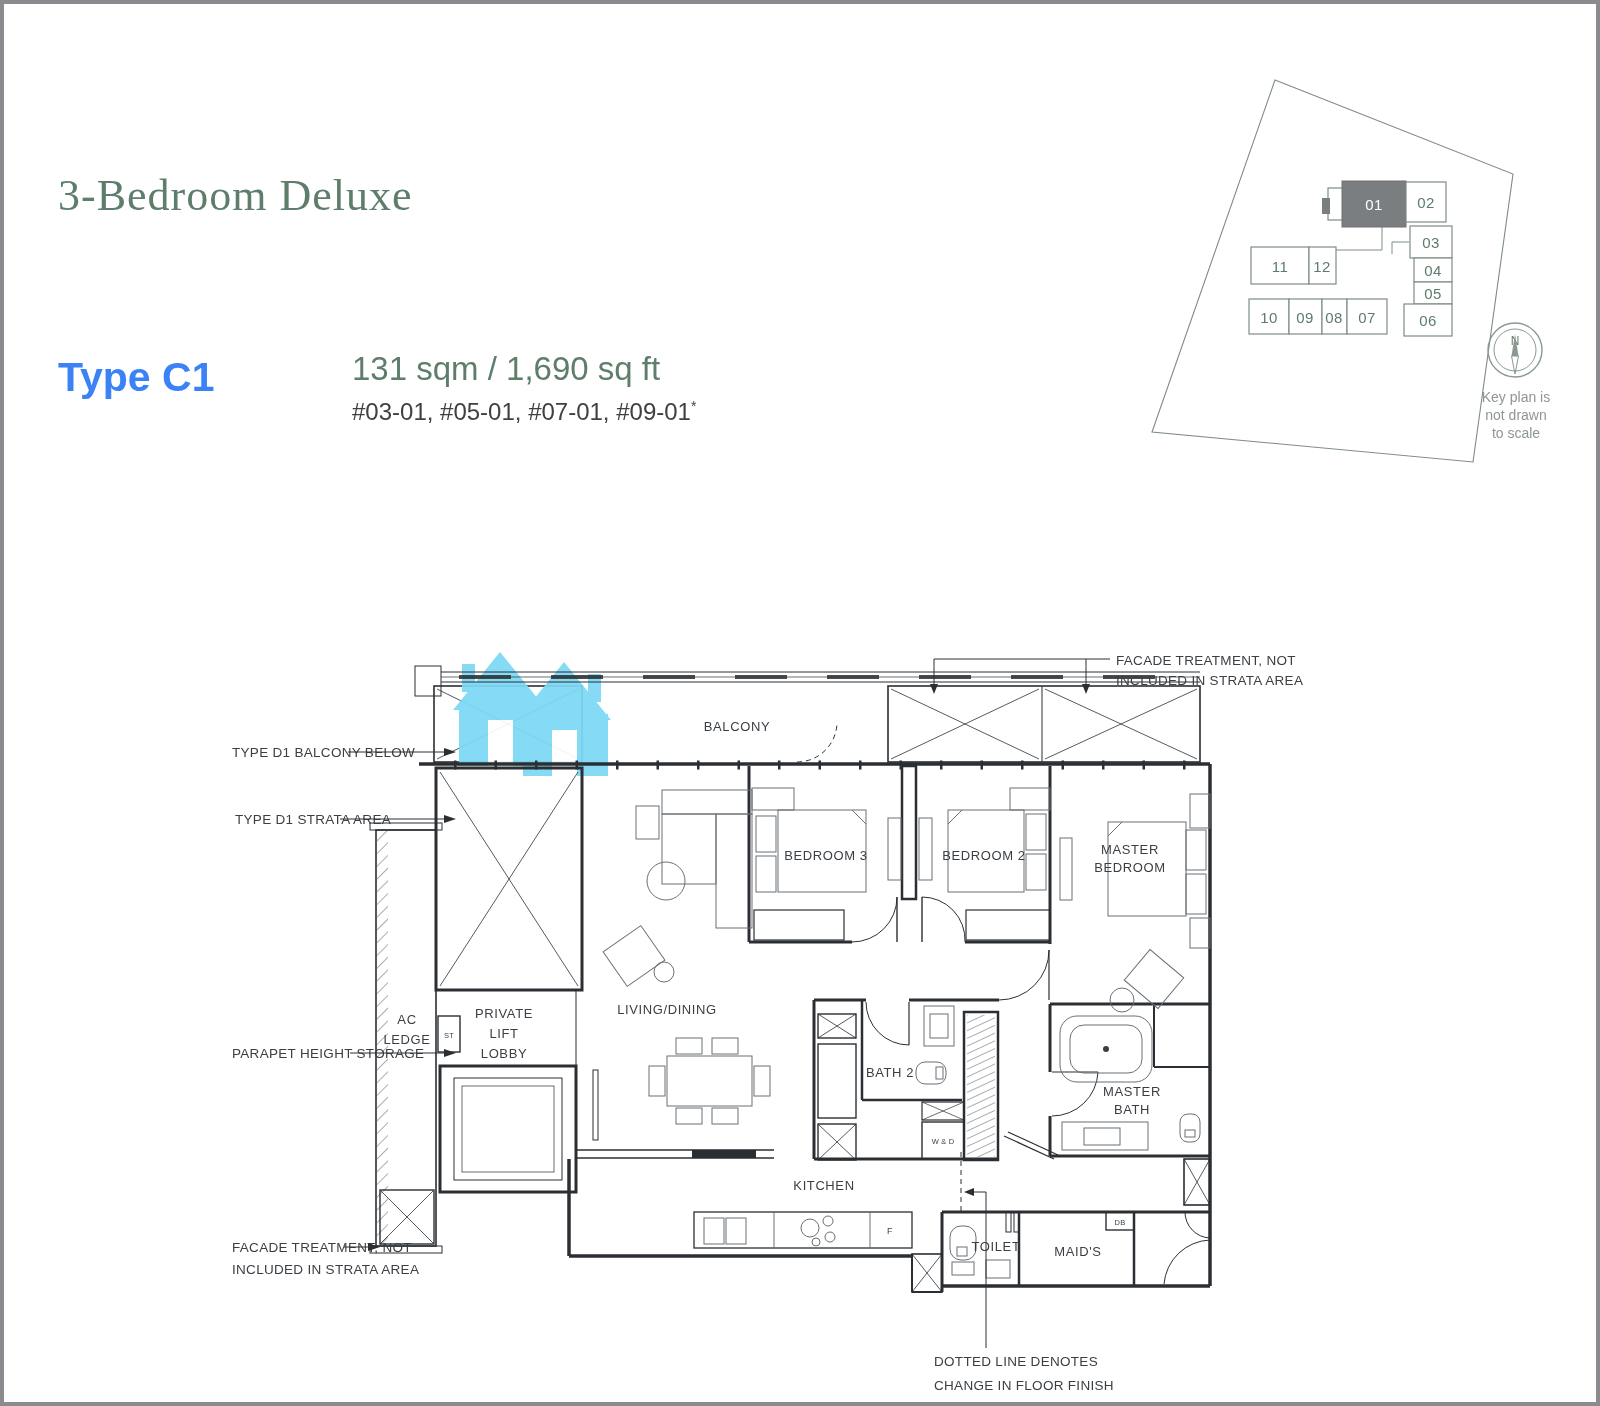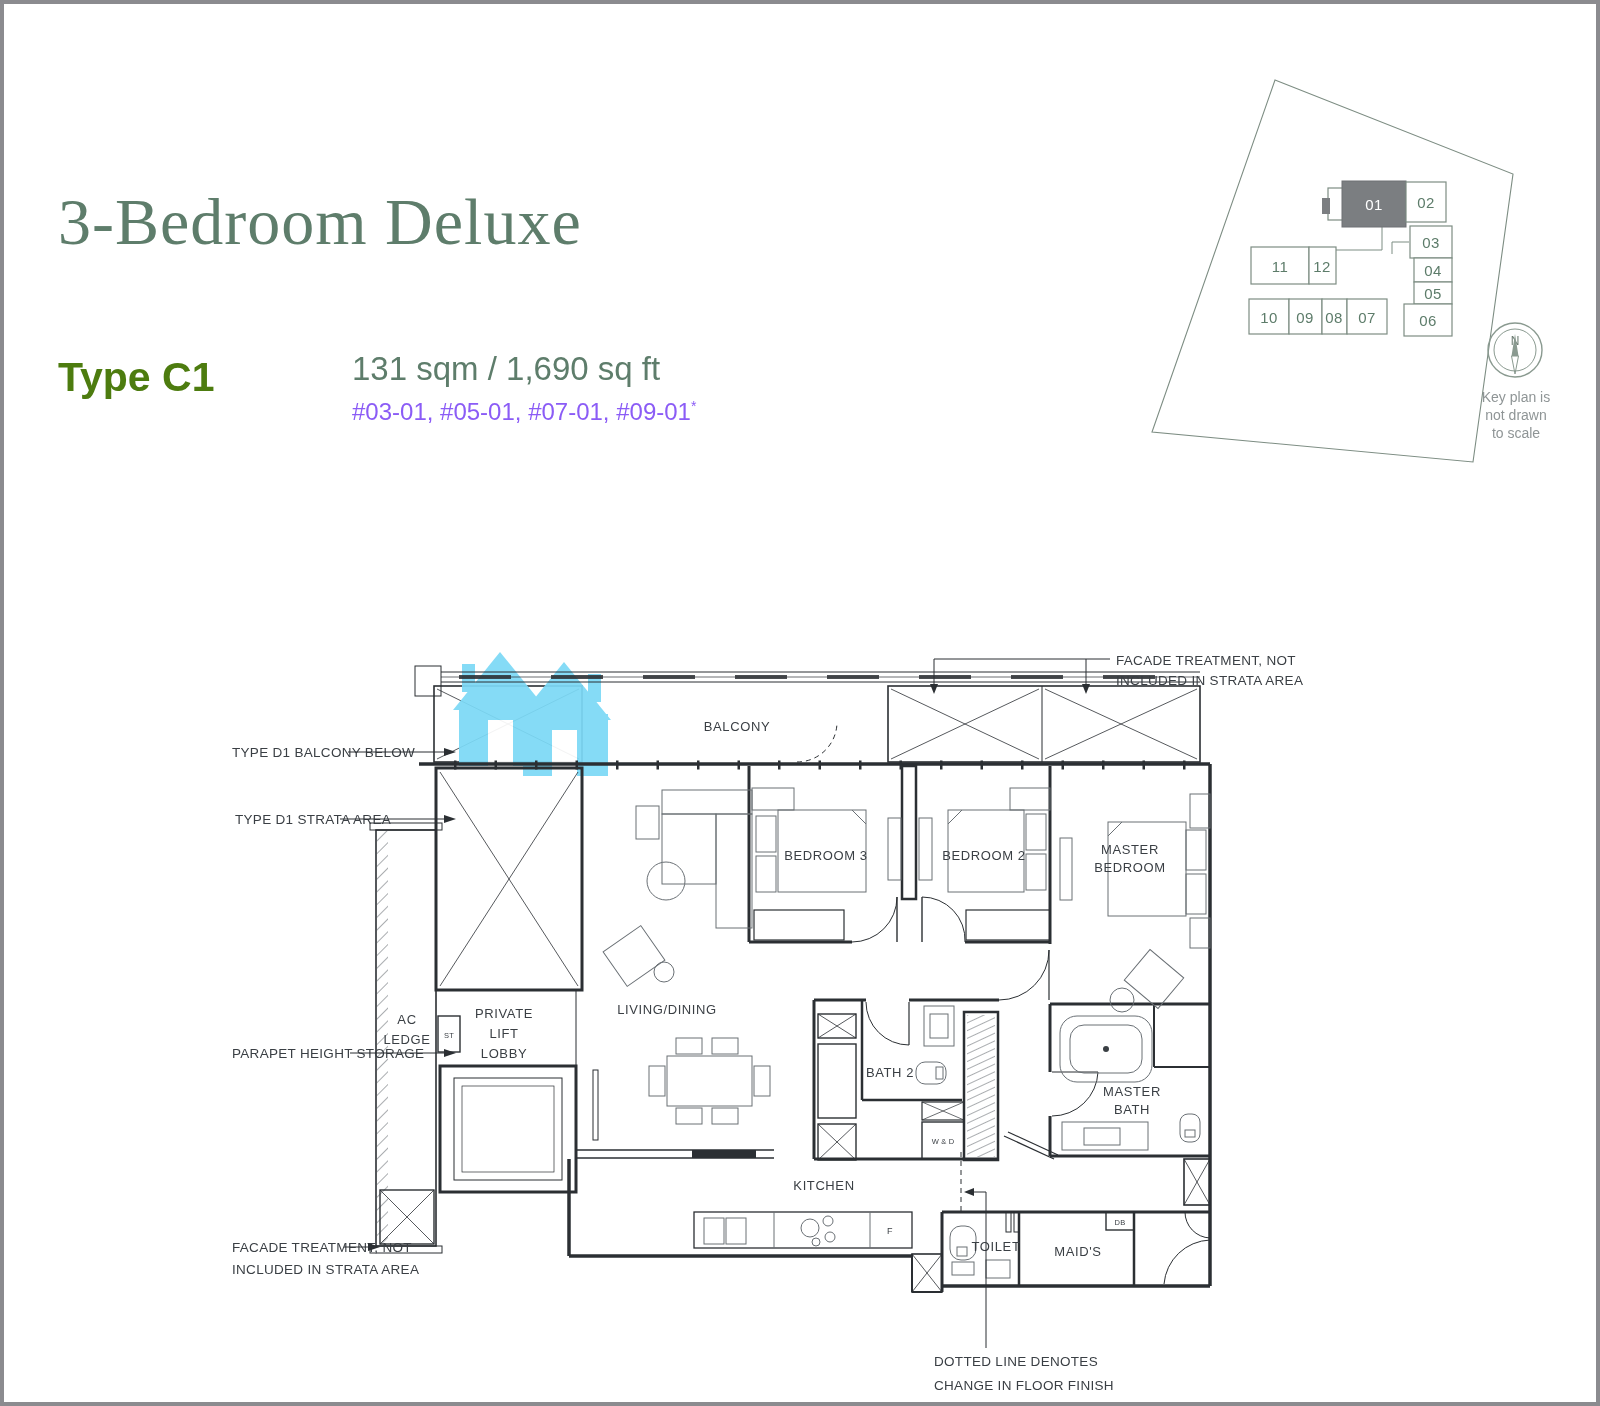--- a/index.html
+++ b/index.html
@@ -1,22 +1,22 @@
 <!DOCTYPE html>
 <html><head>
 <meta charset="utf-8">
 <style>
   html,body{margin:0;padding:0;background:#ffffff;}
   .page{position:relative;width:1600px;height:1406px;background:#fff;border:4px solid #8b8b8f;
         box-sizing:border-box;overflow:hidden;font-family:"Liberation Sans",sans-serif;}
-  .title{position:absolute;left:54px;top:180px;font-family:"Liberation Serif",serif;
-         font-size:66px;color:#5e7d6b;letter-spacing:1px;font-weight:400;}
-  .type-label{position:absolute;left:54px;top:350px;font-size:41px;font-weight:bold;color:#4d7c0f;}
+  .title{position:absolute;left:54px;top:166px;font-family:"Liberation Serif",serif;
+         font-size:44px;color:#5e7d6b;letter-spacing:1px;font-weight:400;}
+  .type-label{position:absolute;left:54px;top:350px;font-size:41px;font-weight:bold;color:#3b82f6;}
   .area-text{position:absolute;left:348px;top:346px;font-size:33px;color:#5e7d6b;}
-  .units-text{position:absolute;left:348px;top:394px;font-size:24px;color:#8b5cf6;}
+  .units-text{position:absolute;left:348px;top:394px;font-size:24px;color:#404040;}
   .units-text sup{font-size:14px;}
   svg{position:absolute;left:0;top:0;}
   svg text{font-family:"Liberation Sans",sans-serif;}
   .t  {font-size:13px;fill:#3a3f44;letter-spacing:.6px;text-anchor:middle;}
   .t2 {font-size:9px;fill:#3a3f44;letter-spacing:.4px;text-anchor:middle;}
   .t3 {font-size:7.5px;fill:#3a3f44;letter-spacing:.2px;text-anchor:middle;}
   .ann{font-size:13.5px;fill:#3a3f44;letter-spacing:.3px;text-anchor:start;}
   .kp {font-size:15px;fill:#5d7c6a;text-anchor:middle;letter-spacing:.5px;}
   .kpw{font-size:15px;fill:#ffffff;text-anchor:middle;letter-spacing:.5px;}
   .kpn{font-size:14px;fill:#8f9596;text-anchor:middle;}

